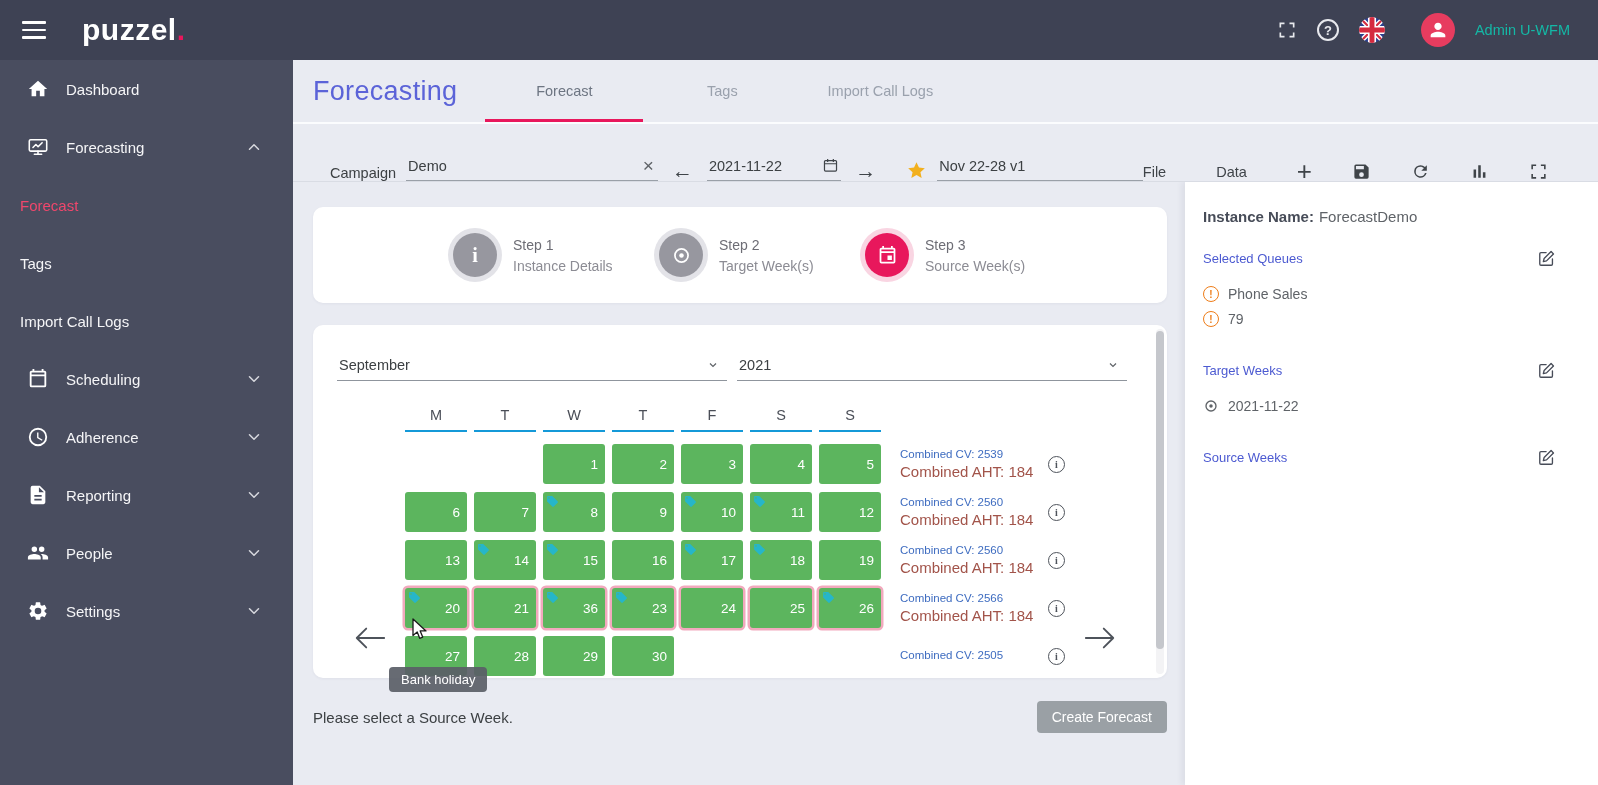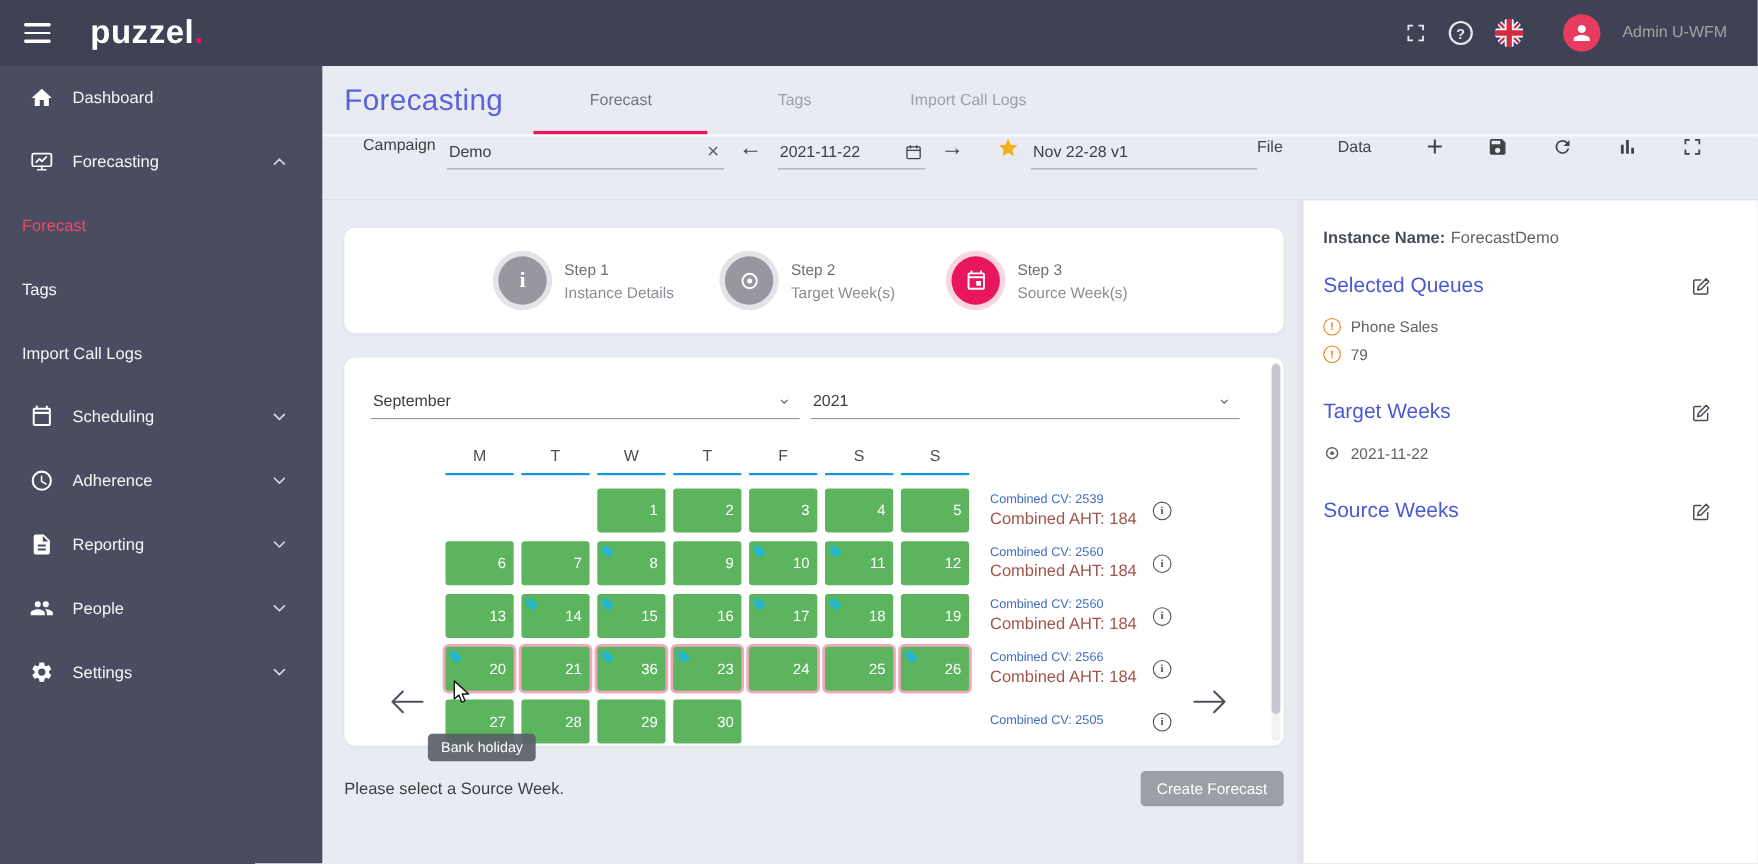--- a/index.html
+++ b/index.html
@@ -26,21 +26,21 @@
   .logo-dot { color: var(--accent-pink, #e8175c); }
   .topbar-right { display: flex; align-items: center; gap: 20px; }
   .tb-icon { color: #e8e9ee; display: flex; cursor: pointer; }
   .tb-icon svg { width: 20px; height: 20px; }
   .tb-help { width: 22px; height: 22px; border: 2px solid #e8e9ee; color: #e8e9ee; border-radius: 50%;
     font-size: 13px; font-weight: bold; display: flex; align-items: center; justify-content: center; cursor: pointer; }
   .tb-flag { width: 26px; height: 26px; border-radius: 50%; overflow: hidden; display: flex; cursor: pointer; }
   .avatar { width: 34px; height: 34px; border-radius: 50%; background: var(--avatar-pink, #e73c5f);
     display: flex; align-items: center; justify-content: center; margin-left: 16px; cursor: pointer; }
   .avatar svg { width: 22px; height: 22px; }
-  .user-name { color: #a3a3a3; font-size: 14.5px; }
+  .user-name { color: #14b8a6; font-size: 14.5px; }
 
   
   .sidebar { position: absolute; top: 60px; left: 0; width: 293px; height: 725px; background: #494d5f; z-index: 20; }
   .side-item { height: 58px; display: flex; align-items: center; padding: 0 30px 0 27px;
     color: #f5f5f7; font-size: 15px; cursor: pointer; }
   .side-item.sub { padding-left: 20px; }
   .side-item.sub.active { color: var(--sidebar-active-pink, #f0476c); }
   .side-icon { width: 22px; height: 22px; margin-right: 17px; display: flex; color: #fff; flex: none; }
   .side-icon svg { width: 22px; height: 22px; }
   .side-label { flex: 1; }
@@ -52,21 +52,21 @@
 
   .tabrow { height: 64px; flex: none; display: flex; align-items: center; padding-left: 20px; border-bottom: 2px solid #fbfcfe; }
   .page-title { font-size: 27px; font-weight: normal; color: var(--title-purple, #5b63d8); letter-spacing: 0.3px; }
   .tabs { display: flex; margin-left: 28px; height: 100%; }
   .tab { width: 158px; display: flex; align-items: center; justify-content: center;
     font-size: 14.5px; color: #9aa1ad; cursor: pointer; position: relative; }
   .tab.active { color: #6d7582; }
   .tab.active::after { content: ""; position: absolute; bottom: 0; left: 0; right: 0; height: 3px;
     background: var(--accent-pink, #e8175c); }
 
-  .toolbar { height: 58px; flex: none; display: flex; align-items: flex-start;
+  .toolbar { height: 58px; flex: none; display: flex; align-items: flex-end;
     padding: 0 50px 0 37px; border-bottom: 1px solid #d9dce4; }
   .campaign-label { font-size: 14.5px; color: #3c4043; margin-right: 10px; }
   .field { position: relative; border-bottom: 1px solid #9aa0a8; display: flex; align-items: center; height: 30px; }
   .field input { border: none; background: transparent; outline: none; font-family: inherit;
     font-size: 14.5px; color: #3c4043; width: 100%; padding: 0 2px; min-width: 0; }
   .campaign-field { width: 300px; }
   .clear-x { font-size: 19px; color: #5f6368; cursor: pointer; padding: 0 4px; flex: none; }
   .nav-arrow-sm { font-size: 21px; color: #3f4449; margin: 0 14px; cursor: pointer; line-height: 1; }
   .date-field { width: 160px; }
   .cal-ic { display: flex; cursor: pointer; color: #3f4449; flex: none; padding-right: 2px; }
@@ -135,21 +135,21 @@
     padding: 8px 15px; font-family: inherit; cursor: pointer; }
 
   
   .right-panel { flex: 1; background: #fff; box-shadow: -3px 0 6px rgba(50,55,75,0.08);
     padding: 26px 42px 0 18px; z-index: 5; }
   .instance-row { font-size: 15px; margin-bottom: 24px; }
   .inst-label { color: #474c58; font-weight: bold; }
   .inst-value { color: #5f6368; margin-left: 5px; }
   .panel-head { display: flex; align-items: center; justify-content: space-between; margin-bottom: 18px; }
   .panel-head.mt { margin-top: 34px; }
-  .section-title { color: var(--link-blue, #4c5ad1); font-size: 19px; cursor: pointer; }
+  .section-title { color: var(--link-blue, #4c5ad1); font-size: 13px; cursor: pointer; }
   .edit-ic { width: 19px; height: 19px; color: #474c58; cursor: pointer; }
   .edit-ic svg { width: 19px; height: 19px; }
   .queue-item, .target-item { display: flex; align-items: center; gap: 9px; margin-bottom: 9px;
     font-size: 14px; color: #5f6368; }
   .warn-ic { width: 16px; height: 16px; border: 1.6px solid var(--warning-orange, #ee7d19);
     color: var(--warning-orange, #ee7d19); border-radius: 50%; font-size: 10px; font-weight: bold;
     display: flex; align-items: center; justify-content: center; flex: none; }
   .target-ic { width: 16px; height: 16px; color: #5f6368; display: flex; flex: none; }
   .target-ic svg { width: 16px; height: 16px; }
 

